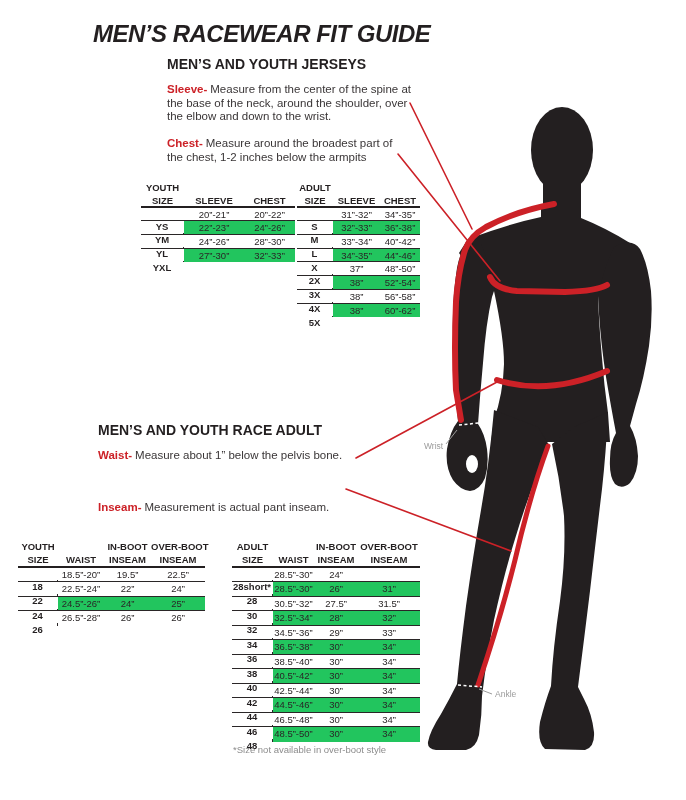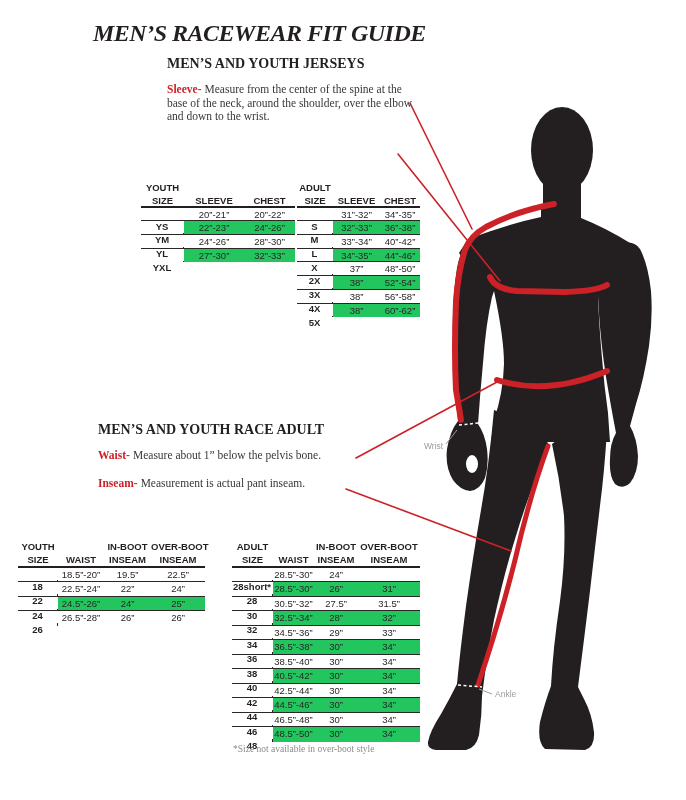--- a/index.html
+++ b/index.html
@@ -1,18 +1,18 @@
 <!DOCTYPE html>
 <html><head>
 <meta charset="utf-8">
 <style>
   html,body{margin:0;padding:0;background:#fff;}
   .sheet{position:relative;width:686px;height:800px;background:#fff;overflow:hidden;
          font-family:"Liberation Sans",sans-serif;color:#2a2627;}
-  .abs{position:absolute;font-family:Liberation Serif, serif;}
+  .abs{position:absolute;}
   .title{font-size:24px;font-weight:bold;font-style:italic;letter-spacing:-0.5px;color:#231f20;white-space:nowrap;}
   .sechead{font-size:14px;font-weight:bold;color:#231f20;white-space:nowrap;}
   .para{font-size:11.5px;line-height:13.5px;color:#3a3637;}
   .plabel{color:#cc2127;font-weight:bold;margin-right:3px;text-align:right;}
   .footnote{font-size:9.5px;color:#8c8c8c;white-space:nowrap;}
   .glabel{position:absolute;font-size:8.5px;color:#9b9b9b;white-space:nowrap;}
 
   
   .table{position:absolute;box-sizing:border-box;}
   .trow{display:flex;box-sizing:border-box;}
@@ -72,20 +72,23 @@
   <span class="glabel" style="left:424px;top:441px">Wrist</span>
   <span class="glabel" style="left:495px;top:689px">Ankle</span>
 
   <div class="abs title" style="left:93px;top:20px">MEN’S RACEWEAR FIT GUIDE</div>
 
   <div class="abs sechead" style="left:167px;top:56px">MEN’S AND YOUTH JERSEYS</div>
 
   <div class="abs para" style="left:167px;top:83px;width:248px">
     <span class="plabel">Sleeve-</span><span>Measure from the center of the spine at the base of the neck, around the shoulder, over the elbow and down to the wrist.</span>
   </div>
+  <div class="abs para" style="left:167px;top:137px;width:238px">
+    <span class="plabel">Chest-</span><span>Measure around the broadest part of the chest, 1-2 inches below the armpits</span>
+  </div>
 
   <div class="table jersey yj" style="left:141px;top:181px;width:154px">
     <div class="trow thead1">
       <span class="c0 b">YOUTH</span>
       <span class="c1"></span>
       <span class="c2"></span>
     </div>
     <div class="trow thead2">
       <span class="c0 b">SIZE</span>
       <span class="c1 b">SLEEVE</span>
@@ -169,21 +172,21 @@
         <span class="c1">38”</span>
         <span class="c2">60”-62”</span>
       </div>
       </div>
   </div>
 
   <div class="abs sechead" style="left:98px;top:422px">MEN’S AND YOUTH RACE ADULT</div>
   <div class="abs para" style="left:98px;top:449px;white-space:nowrap">
     <span class="plabel">Waist-</span><span>Measure about 1” below the pelvis bone.</span>
   </div>
-  <div class="abs para" style="left:98px;top:477px;white-space:nowrap">
+  <div class="abs para" style="left:98px;top:501px;white-space:nowrap">
     <span class="plabel">Inseam-</span><span>Measurement is actual pant inseam.</span>
   </div>
 
   <div class="table pants yp" style="left:18px;top:540px;width:187px">
     <div class="trow thead1">
       <span class="c0 b">YOUTH</span>
       <span class="c1 b"></span>
       <span class="c2 b">IN-BOOT</span>
       <span class="c3 b">OVER-BOOT</span>
     </div>

